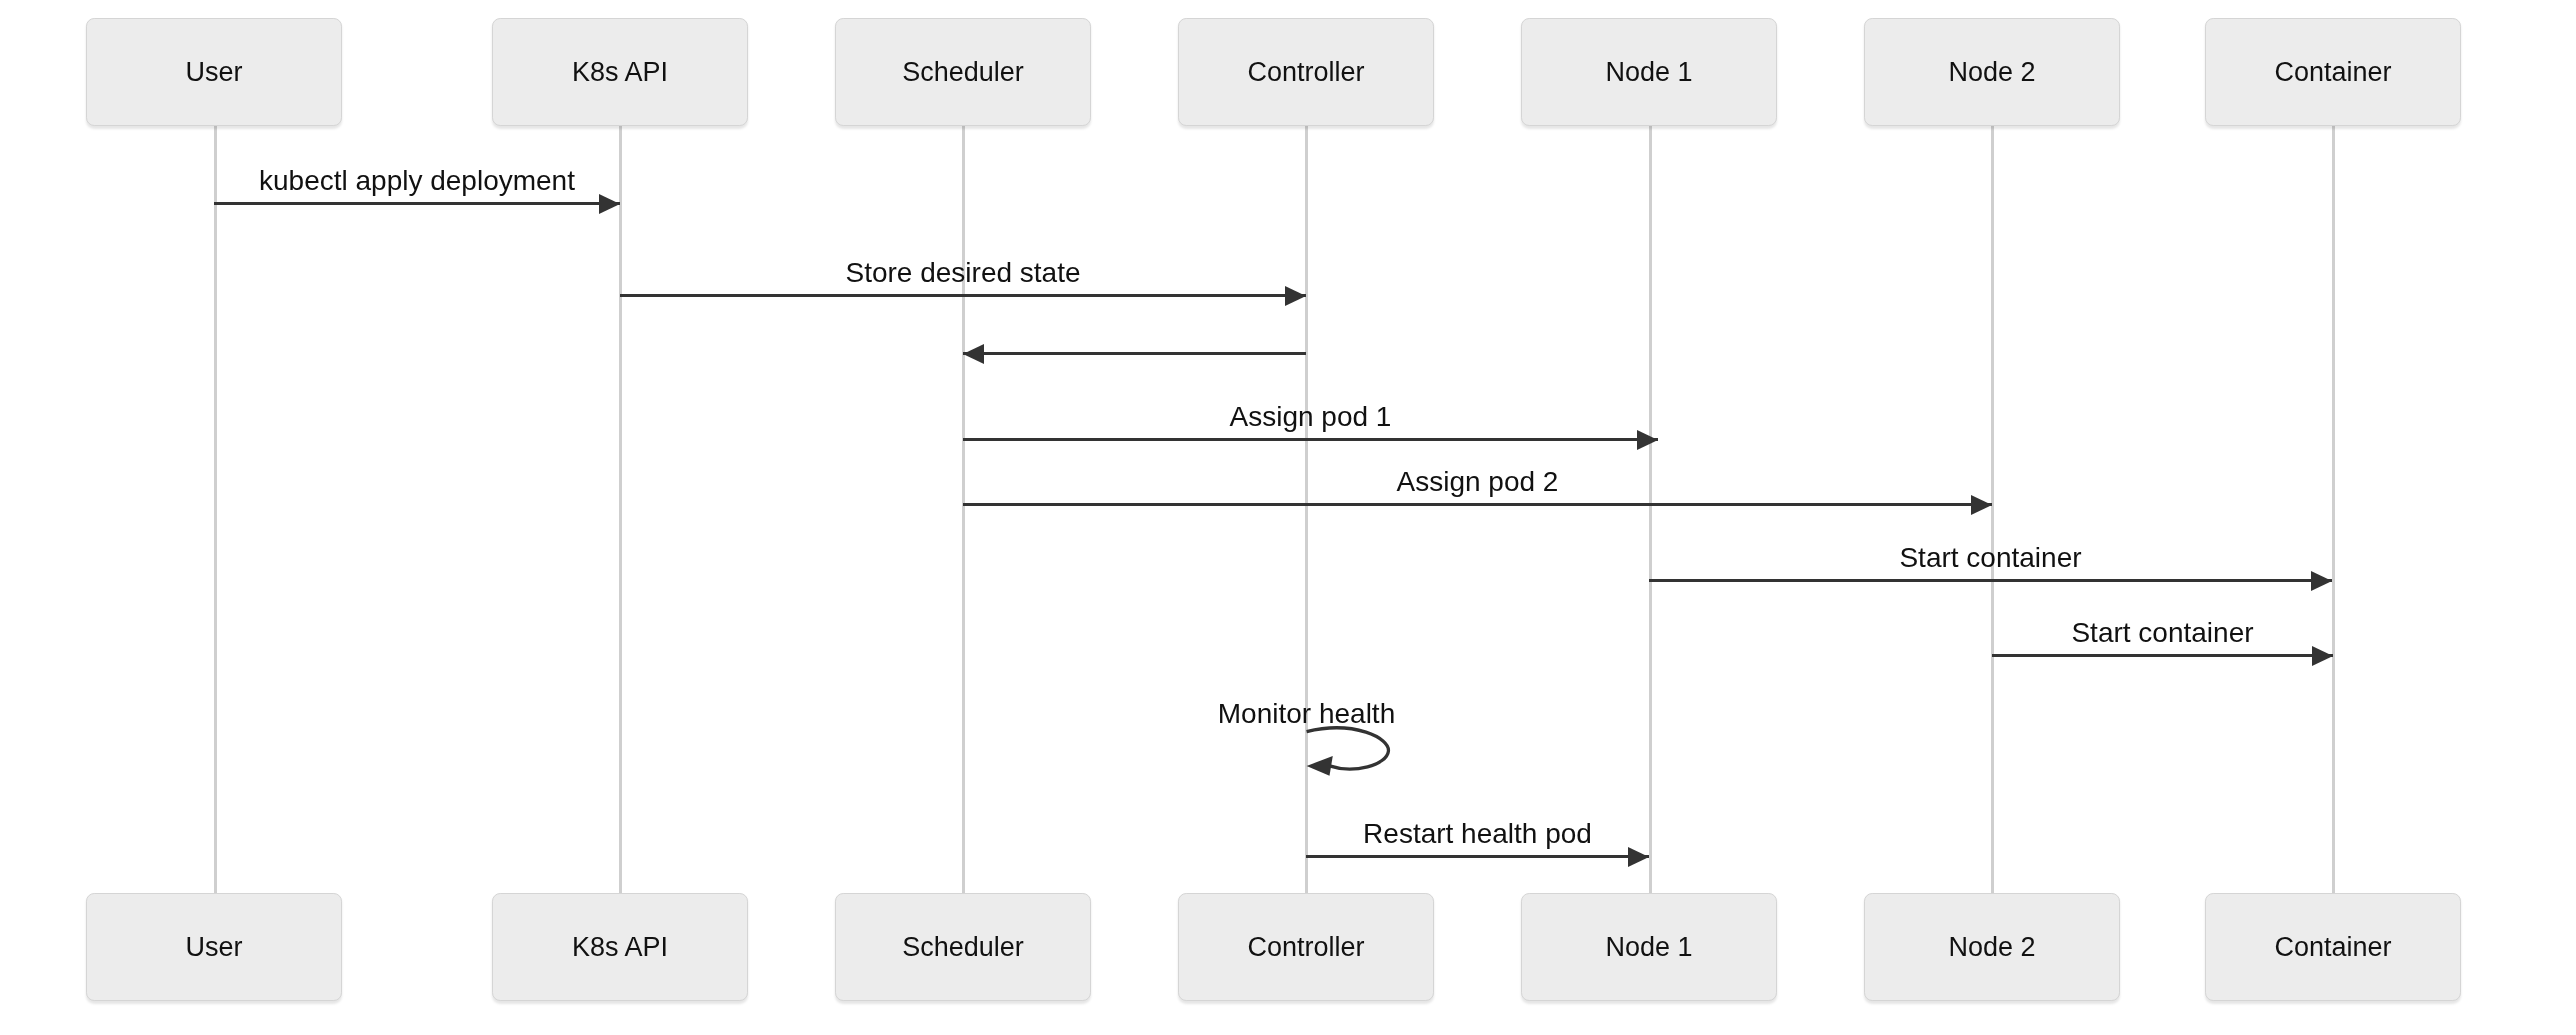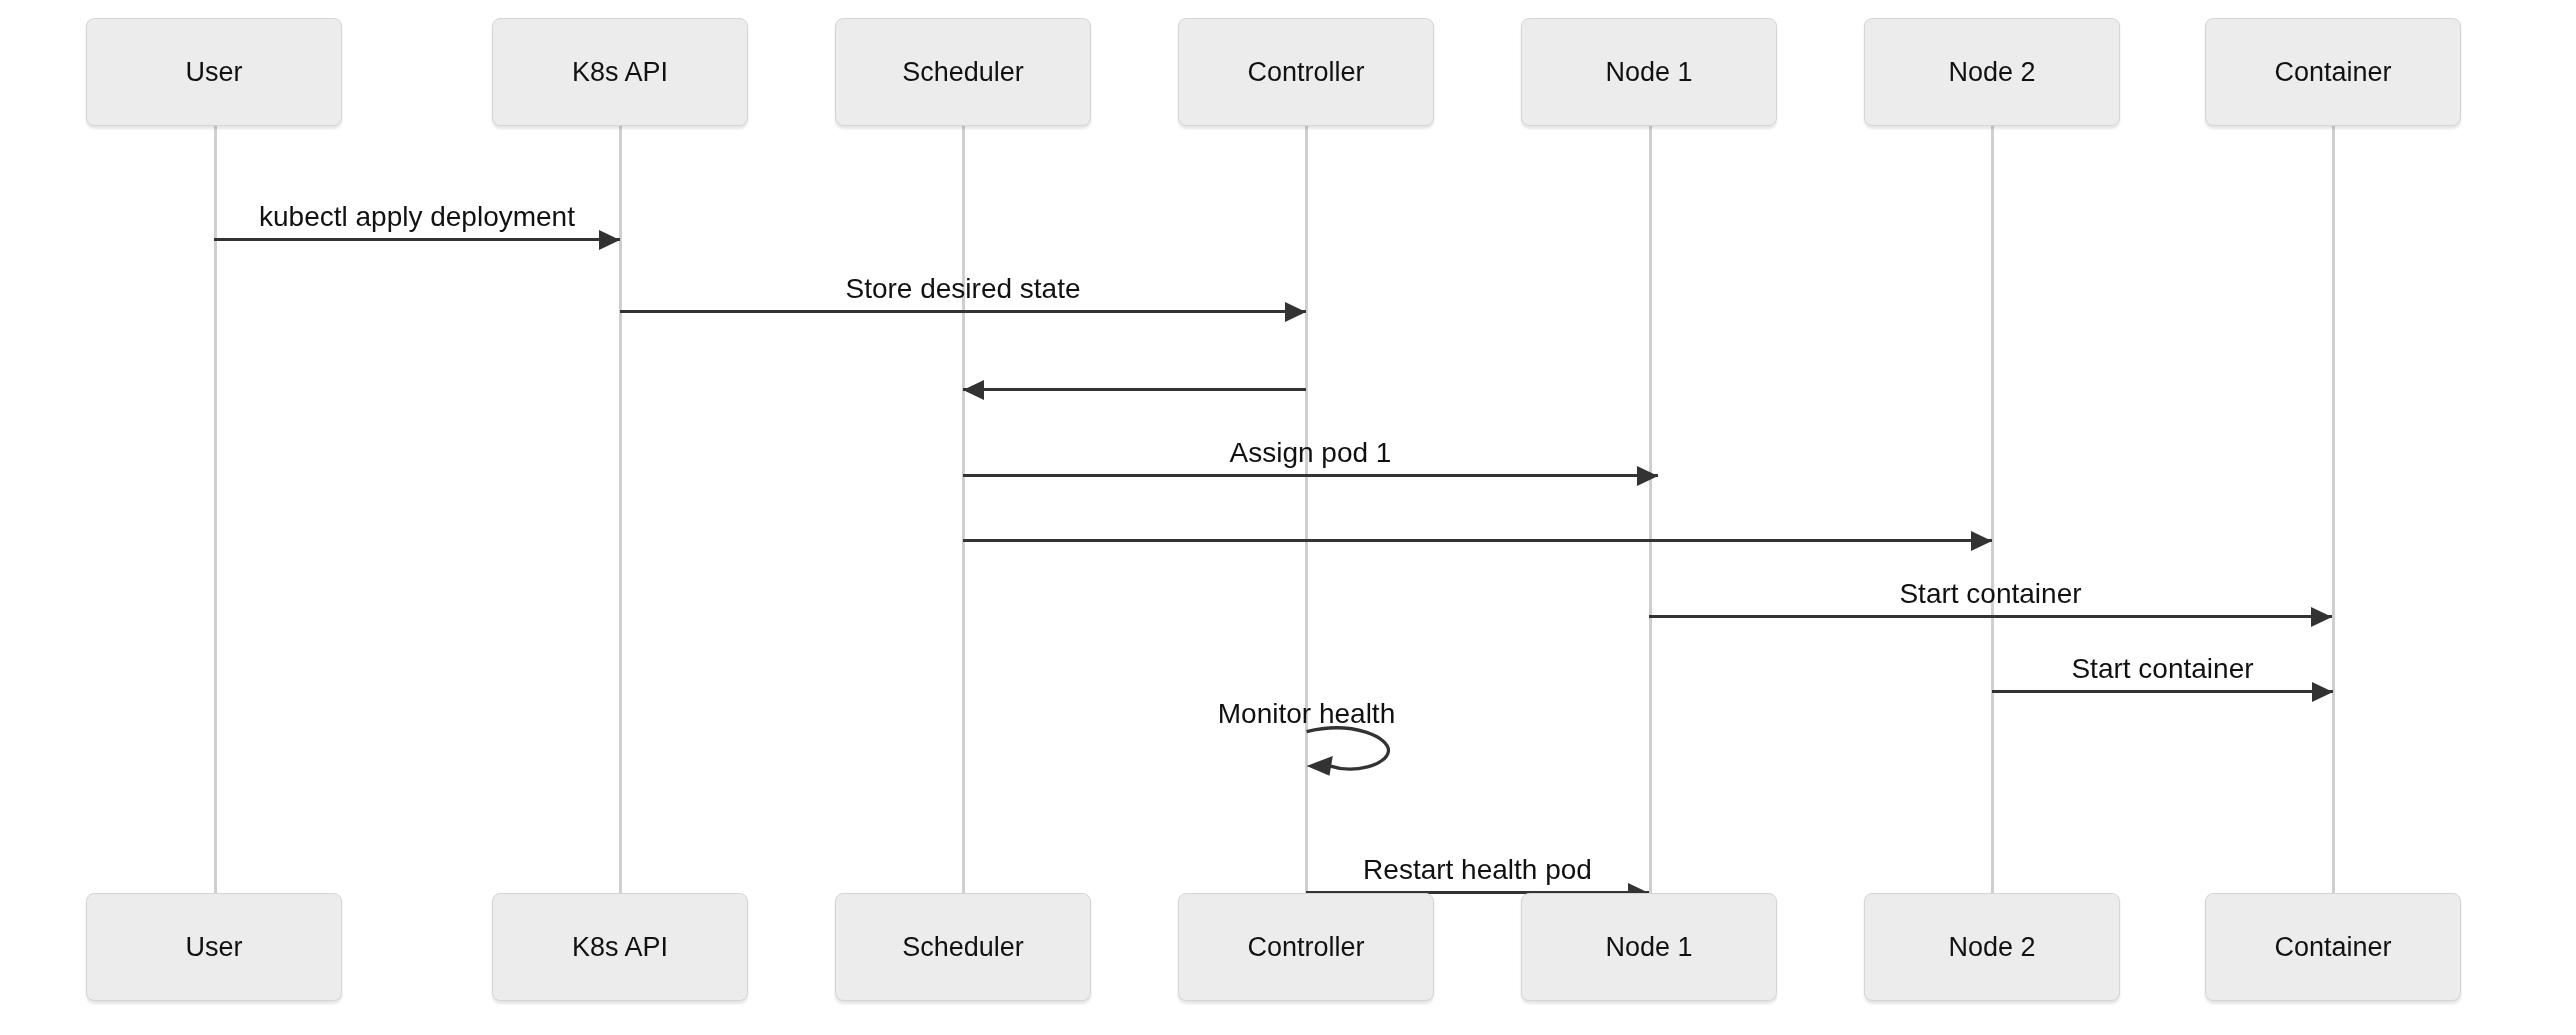--- a/index.html
+++ b/index.html
@@ -41,21 +41,20 @@
     color: #111111;
     white-space: nowrap;
     text-align: center;
   }
   .row-top .actor { top: 18px; }
   .row-bottom .actor { top: 893px; }
   
   .message {
     position: absolute;
     height: 41px;
-    margin-top: 36px;
   }
   .message .label {
     position: absolute;
     left: 0; right: 0;
     top: 0;
     height: 33px;
     line-height: 33px;
     text-align: center;
     font-size: 28px;
     color: #111111;
@@ -141,38 +140,39 @@
         <span>Container</span>
       </div>
   </div>
 
   <div class="message" style="left:214px; top:164px; width:406px;">
     <div class="label">kubectl apply deployment</div>
     <div class="line"></div>
     <div class="head-right"></div>
   </div>
 
-  <div class="message" style="left:620px; top:236px; width:686px;">
+  <div class="message" style="left:620px; top:256px; width:686px;">
     <div class="label">Store desired state</div>
     <div class="line"></div>
     <div class="head-right"></div>
   </div>
 
   <div class="message" style="left:963px; top:314px; width:343px;">
     <div class="line"></div>
     <div class="head-left"></div>
   </div>
 
   <div class="message" style="left:963px; top:400px; width:687px;padding-left:8px;">
     <div class="label">Assign pod 1</div>
     <div class="line"></div>
     <div class="head-right"></div>
   </div>
 
   <div class="message" style="left:963px; top:465px; width:1029px;">
+    <div class="label">Assign pod 2</div>
     <div class="line"></div>
     <div class="head-right"></div>
   </div>
 
   <div class="message" style="left:1649px; top:541px; width:683px;">
     <div class="label">Start container</div>
     <div class="line"></div>
     <div class="head-right"></div>
   </div>
 

